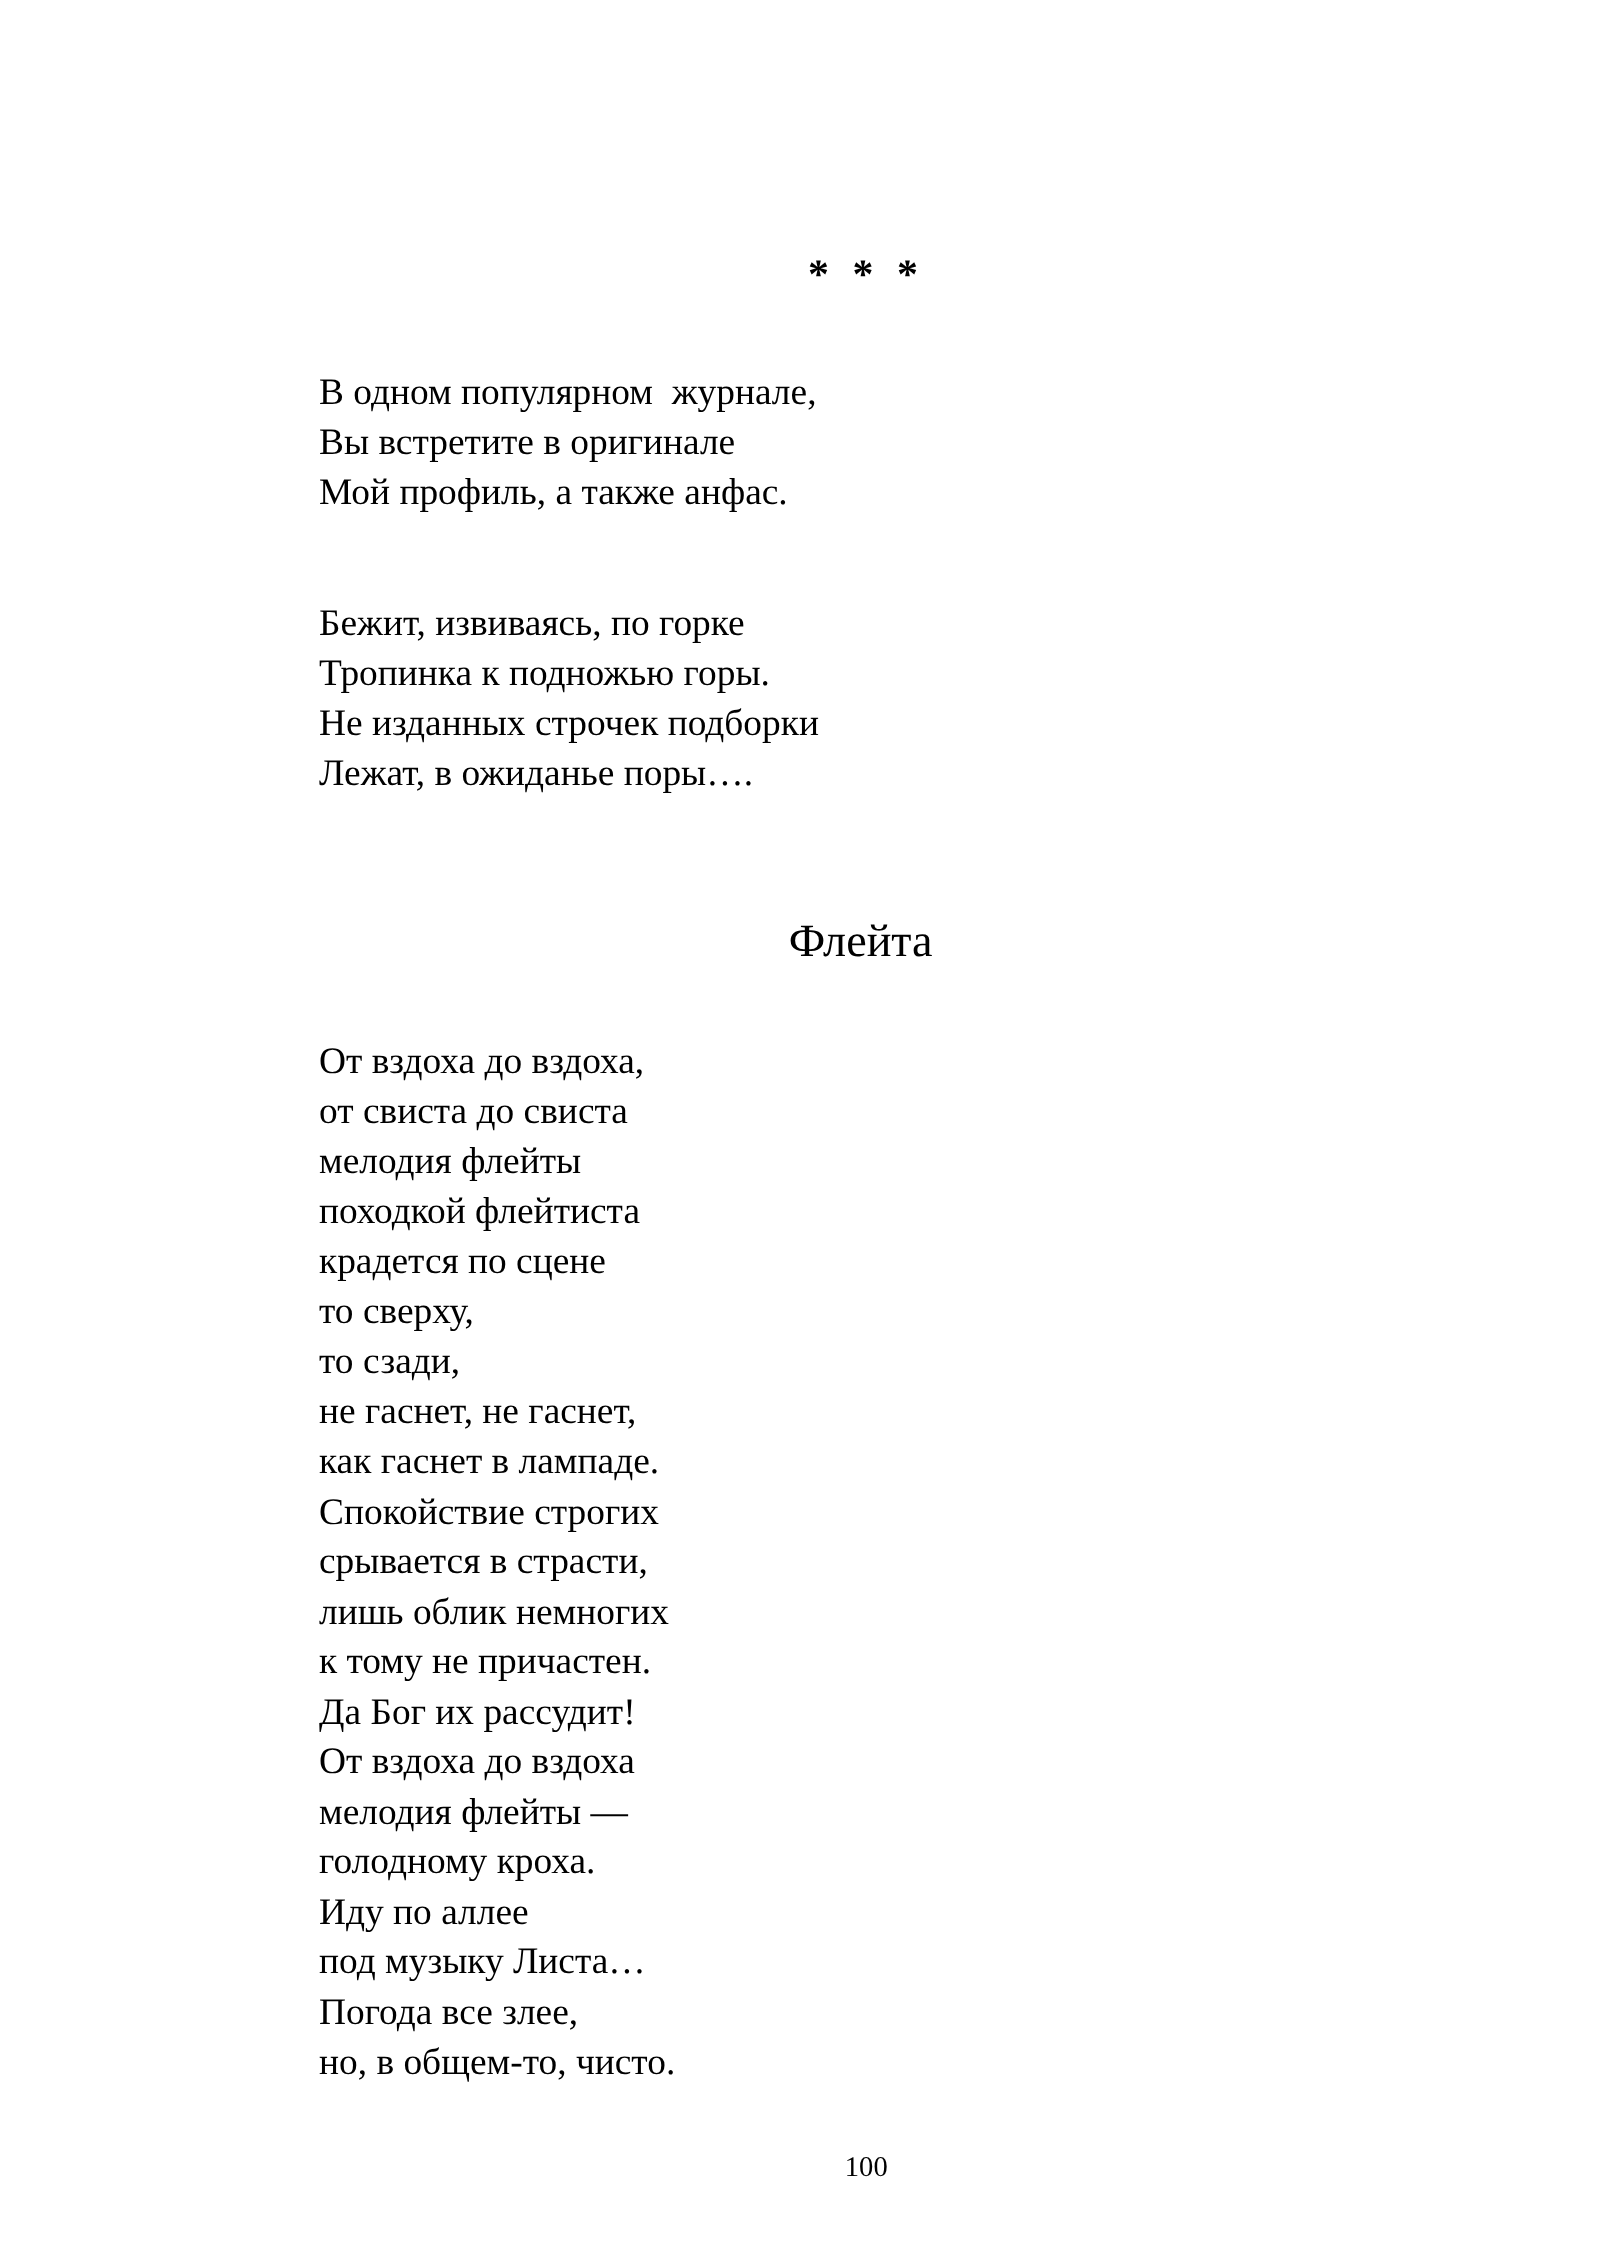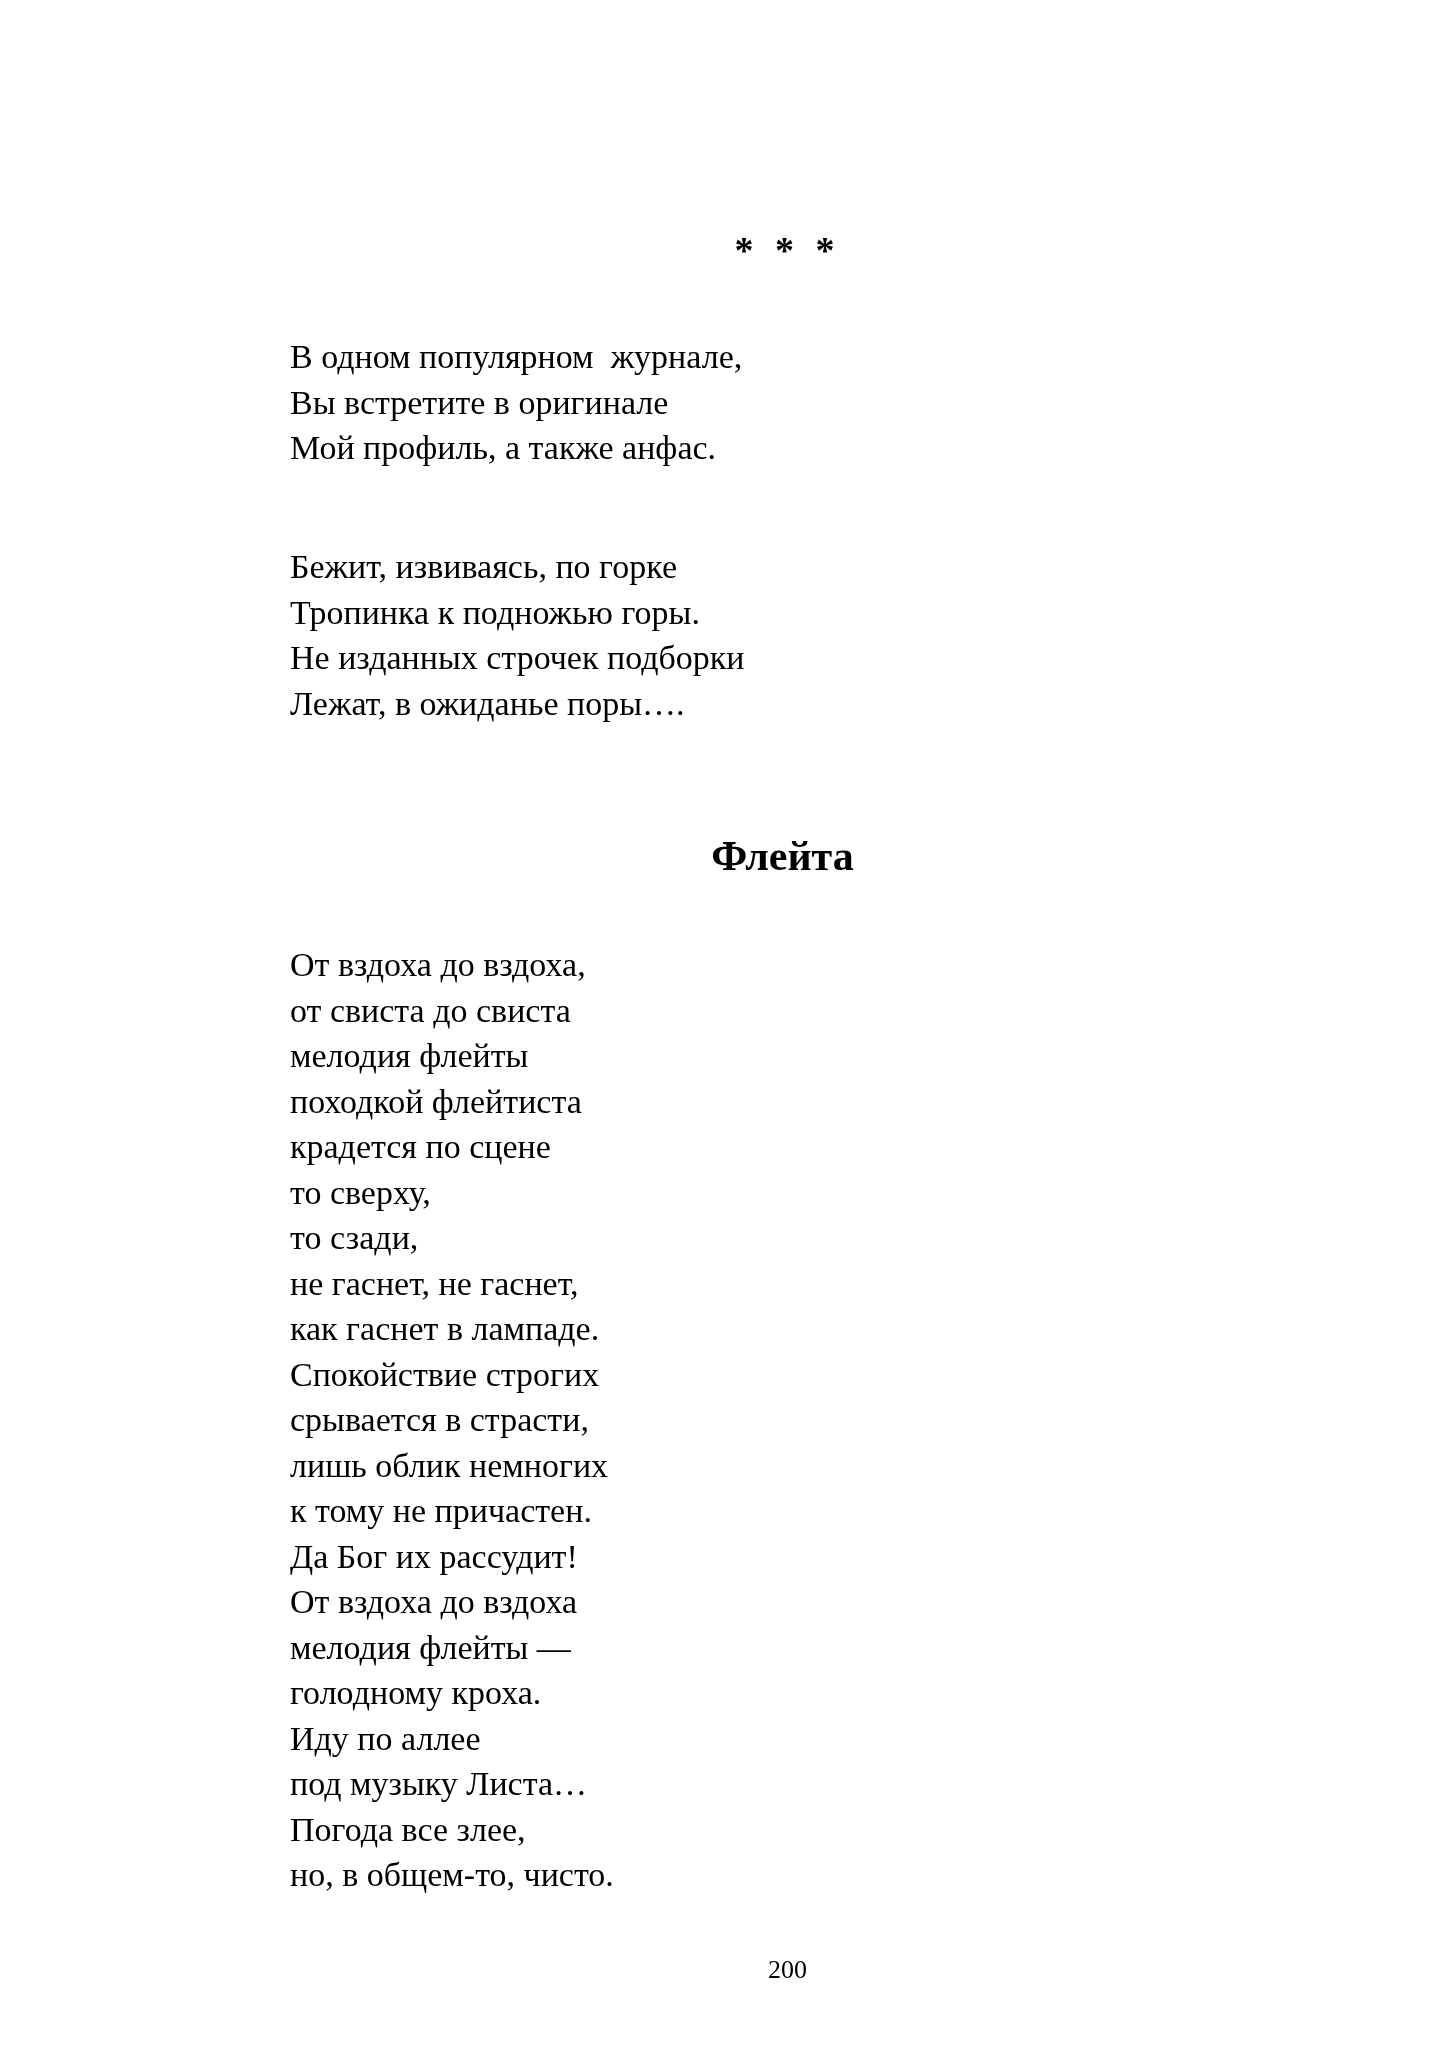--- a/index.html
+++ b/index.html
@@ -6,21 +6,21 @@
   body { width: 1455px; height: 2058px; position: relative; overflow: hidden;
          font-family: "Liberation Serif", "DejaVu Serif", serif; color: #000; }
   .page { position: absolute; left: 0; top: 0; width: 1455px; height: 2058px; background: #fff; }
   .separator { position: absolute; left: 0; width: 1455px; top: 228px; text-align: center;
                font-size: 38px; font-weight: bold; letter-spacing: 6px; padding-left: 120px; box-sizing: border-box; }
   .stanza { position: absolute; left: 290px; margin: 0; padding: 0; list-style: none; }
   .line { font-size: 34px; line-height: 45.5px; height: 45.5px; white-space: pre; }
   #stanza1 { top: 334px; }
   #stanza2 { top: 544px; }
   .title { position: absolute; left: 0; width: 1455px; top: 832px; text-align: center;
-           font-size: 42px; font-weight: bold; padding-left: 110px; box-sizing: border-box; }
+           font-size: 42px; font-weight: normal; padding-left: 110px; box-sizing: border-box; }
   #poem2 { top: 932px; margin-top: 10px; }
   .page-number { position: absolute; left: 0; width: 1455px; top: 1955px; text-align: center;
                  font-size: 26px; padding-left: 120px; box-sizing: border-box; }
 </style>
 </head>
 <body>
 
 <div class="page">
 
   <div class="separator">* * *</div>
@@ -57,15 +57,15 @@
     <li class="line">Да Бог их рассудит!</li>
     <li class="line">От вздоха до вздоха</li>
     <li class="line">мелодия флейты —</li>
     <li class="line">голодному кроха.</li>
     <li class="line">Иду по аллее</li>
     <li class="line">под музыку Листа…</li>
     <li class="line">Погода все злее,</li>
     <li class="line">но, в общем-то, чисто.</li>
   </ul>
 
-  <div class="page-number">200</div>
+  <div class="page-number">100</div>
 
 </div>
 
 </body></html>

